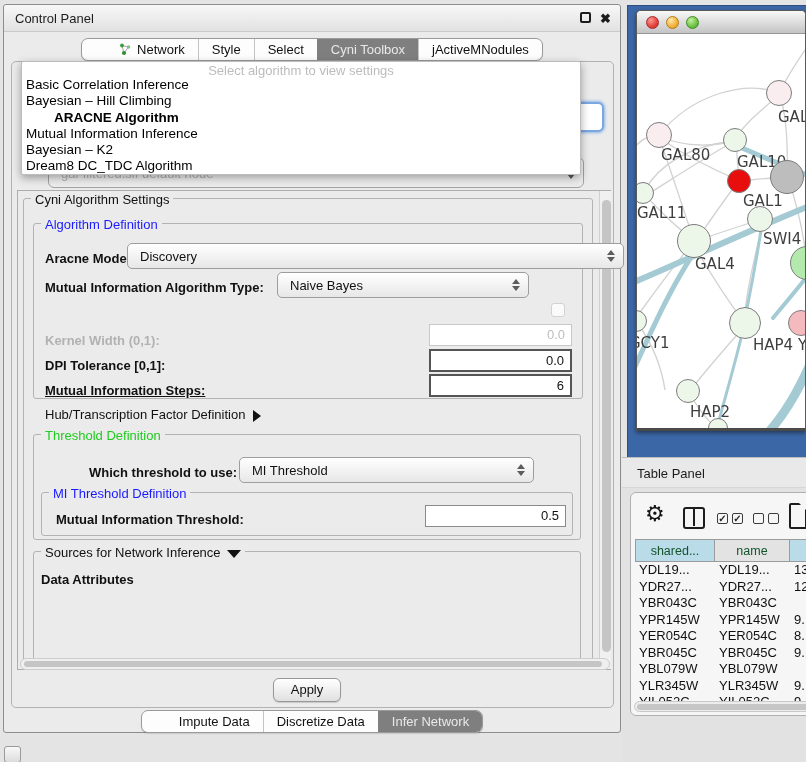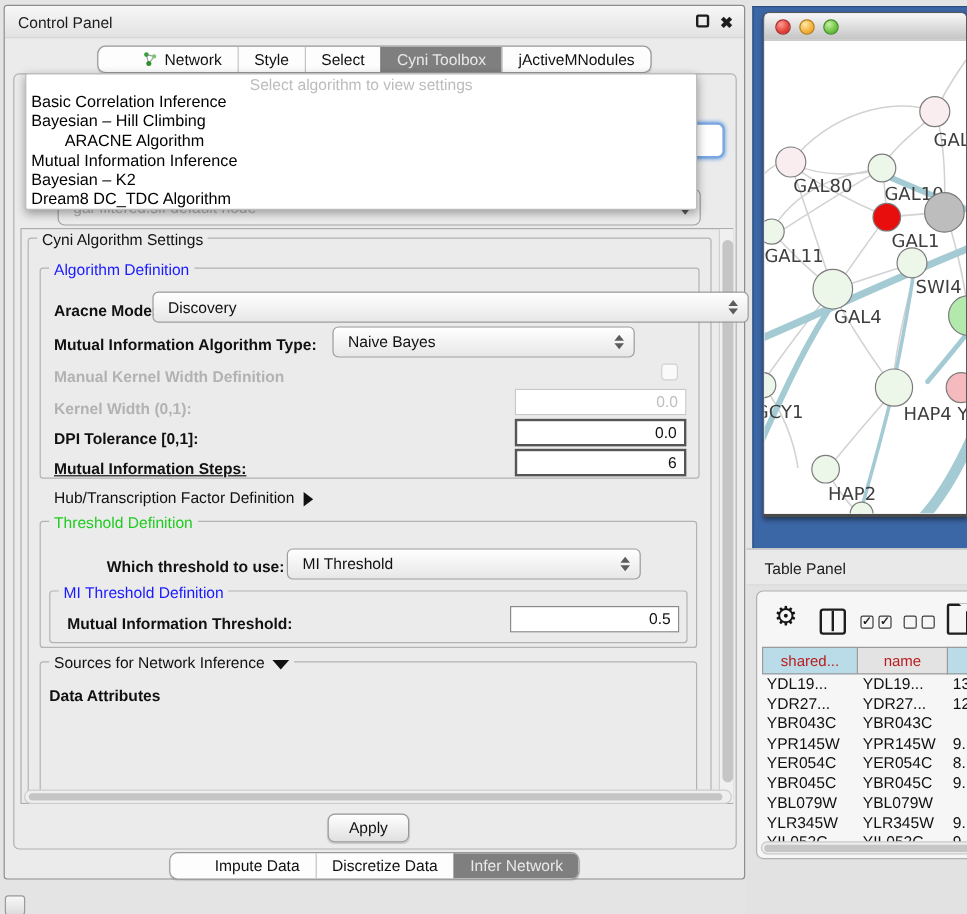--- a/index.html
+++ b/index.html
@@ -62,21 +62,21 @@
     vertical-align:middle; }
 
   
   #algo-popup { position:absolute; left:17px; top:56px; width:560px; height:114px;
     background:#fff; border:1px solid #bdbdbd; border-radius:2px;
     box-shadow:0 3px 8px rgba(0,0,0,.35); z-index:10; }
   #popup-placeholder { height:15px; font-size:13px; color:#bcbcbc; text-align:center;
     padding-top:1px; }
   .popup-item { height:16.3px; line-height:16.3px; font-size:13.5px; color:#000;
     padding-left:4px; white-space:nowrap; }
-  .popup-item.bold { font-weight:normal;padding-left:32px; }
+  .popup-item.bold { font-weight:bold;padding-left:32px; }
 
   
   #focus-combo { position:absolute; left:540px; top:97px; width:60px; height:30px;
     border-radius:6px; background:#fff; border:2px solid #7aa7e0;
     box-shadow:0 0 3px 1px #8fb6e6; z-index:1; }
   #bg-combo { position:absolute; left:44px; top:152px; width:536px; height:31px;
     border:1px solid #a3a3a3; border-radius:6px; background:linear-gradient(#fdfdfd,#ebebeb);
     z-index:1; font-size:13px; color:#b4b4b4; }
   #bg-combo .ctext { position:absolute; left:12px; top:50%; transform:translateY(-50%); }
 
@@ -148,21 +148,21 @@
   #icon-unchecked { left:122px; top:20px; }
   .cbx { width:11px; height:11px; border:1.5px solid #3c3c3c; border-radius:2px;
     font-size:10px; line-height:9px; text-align:center; color:#1d1d1d; font-weight:bold; }
   #icon-doc { left:158px; top:10px; width:18px; height:26px; border:2px solid #1d1d1d;
     border-radius:2px; background:#f6f6f6; }
   #icon-doc::after { content:""; position:absolute; right:-2px; top:-2px;
     border-top:8px solid #f6f6f6; border-left:8px solid transparent; }
 
   #data-table { position:absolute; left:4px; top:46px; width:260px; }
   #table-header { display:flex; height:23px; }
-  .th { border:1px solid #9b9b9b; border-left:none; font-size:12.5px; color:#b91c1c;
+  .th { border:1px solid #9b9b9b; border-left:none; font-size:12.5px; color:#14532d;
     display:flex; align-items:center; justify-content:center; }
   .th:first-child { border-left:1px solid #9b9b9b; }
   .th.hl { background:#b9dce8; }
   .th.plainbg { background:#e3e3e3; }
   .tr { display:flex; height:16.5px; }
   .td { font-size:13px; color:#101010; line-height:16.5px; padding-left:4px;
     overflow:hidden; white-space:nowrap; }
   #tp-hscroll { position:absolute; left:3px; top:208px; width:192px; height:11px;
     background:#ececec; border:1px solid #c9c9c9; border-radius:6px; z-index:3; }
   #tp-hthumb { position:absolute; left:2px; top:1.5px; width:184px; height:6px;
@@ -251,21 +251,20 @@
 
       <div class="lbl" style="left:27px; top:89px;">Mutual Information Algorithm Type:</div>
       <div class="combo" style="left:259px; top:81px; width:252px; height:26px;">
         <span class="ctext">Naive Bayes</span>
         <span class="stepper">
             <span class="tri-up"></span>
             <span class="tri-dn"></span>
           </span>
       </div>
 
-      <div class="lbl dis" style="left:27px; top:115px;">Manual Kernel Width Definition</div>
       <div class="checkbox" style="left:533px; top:112px;"></div>
 
       <div class="lbl dis" style="left:27px; top:142px;">Kernel Width (0,1):</div>
       <div class="field" style="left:411px; top:133px; width:143px; height:22px; line-height:20px;
            border:1px solid #c8c8c8; color:#bdbdbd;">0.0</div>
 
       <div class="lbl" style="left:27px; top:167px;">DPI Tolerance [0,1]:</div>
       <div class="field" style="left:411px; top:158px; width:143px; height:23px; line-height:19px;
            border:2px solid #555;">0.0</div>
 

